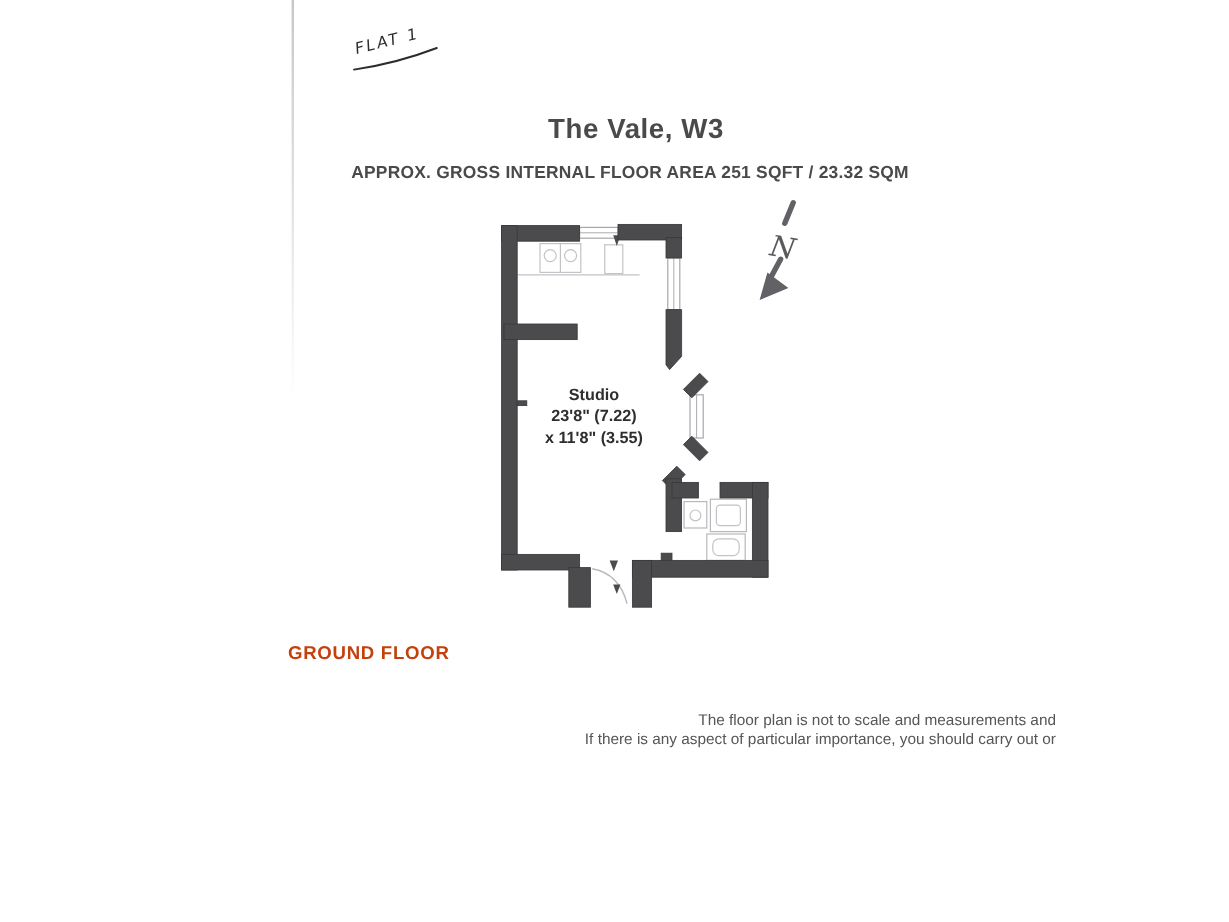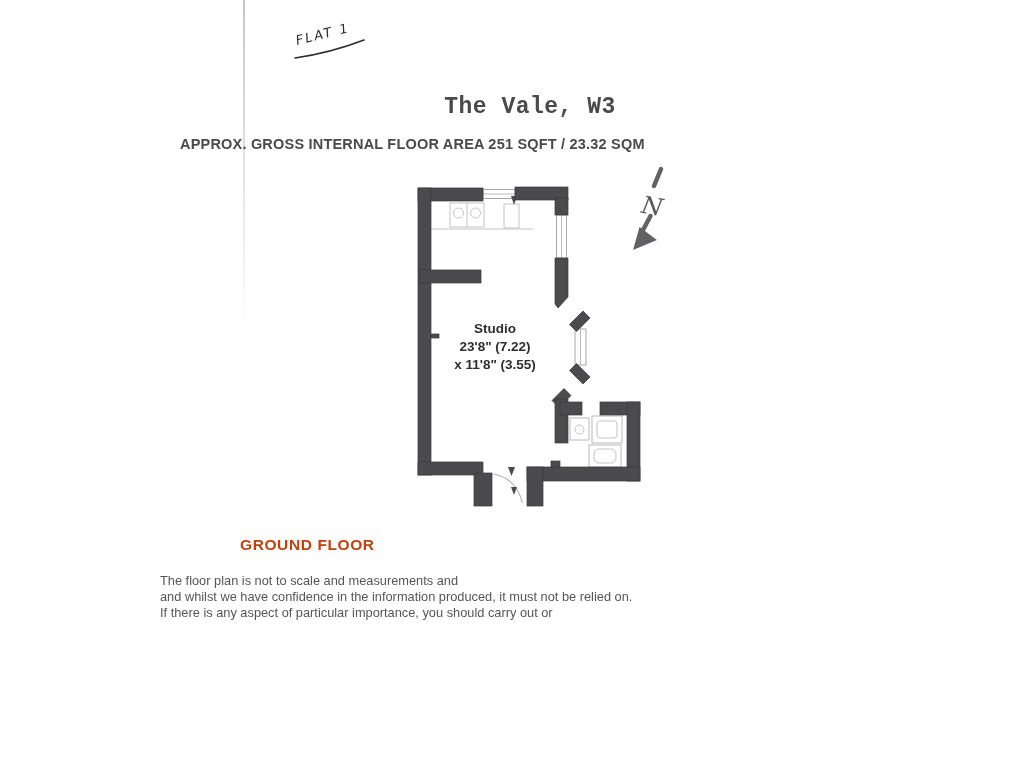--- a/index.html
+++ b/index.html
@@ -7,32 +7,32 @@
     width:1024px;height:768px;position:relative;overflow:hidden;
     background:#ffffff;
     font-family:"Liberation Sans", sans-serif;
   }
   .page-edge{
     position:absolute;left:243px;top:0;width:2px;height:335px;
     background:linear-gradient(to bottom, rgba(188,188,195,.85), rgba(188,188,195,0));
   }
   .title{
     position:absolute;left:240px;top:94px;width:580px;text-align:center;
-    font-size:23px;font-weight:bold;color:var(--heading-color,#4a4a4c);letter-spacing:.5px;font-family:Liberation Mono, monospace;
+    font-size:23px;font-weight:bold;color:var(--heading-color,#4a4a4c);letter-spacing:.5px;
   }
   .subtitle{
-    position:absolute;left:180px;top:136px;width:690px;text-align:left;
+    position:absolute;left:180px;top:136px;width:690px;text-align:center;
     font-size:14.5px;font-weight:bold;color:var(--heading-color,#4a4a4c);letter-spacing:.2px;
   }
   .ground-floor{
     position:absolute;left:240px;top:536px;width:570px;
     font-size:15.5px;font-weight:bold;color:#c2410c;letter-spacing:.6px;
   }
   .disclaimer{
-    position:absolute;left:160px;top:573px;width:720px;text-align:left;
+    position:absolute;left:160px;top:592px;width:720px;text-align:right;
     font-size:12.8px;line-height:15.8px;color:var(--body-text-color,#565659);
   }
   .plan-svg{position:absolute;left:400px;top:160px;width:290px;height:360px;}
   .note-svg{position:absolute;left:283px;top:12px;width:100px;height:55px;}
   .wall{fill:var(--wall-color,#4b4b4e);stroke:#39393b;stroke-width:.7;}
   .win{fill:#ffffff;stroke:#a8a8ac;stroke-width:1;}
   .winline{stroke:#a8a8ac;stroke-width:.8;}
   .fixture{fill:#ffffff;stroke:#b8b8bc;stroke-width:1;}
   .faint{fill:none;stroke:#c3c3c7;stroke-width:1;}
   .arc{fill:none;stroke:#b9b9bd;stroke-width:1.2;}
@@ -126,15 +126,14 @@
     <text class="n-text" x="642" y="214" transform="rotate(10 650 205)">N</text>
     <line class="north-line" x1="650.5" y1="216" x2="643" y2="230"></line>
     <polygon class="north" points="633,250 639.5,227 657,240"></polygon>
   </g>
 </svg>
 
 <div class="ground-floor">GROUND FLOOR</div>
 
 <div class="disclaimer">
   <div>The floor plan is not to scale and measurements and</div>
-  <div>and whilst we have confidence in the information produced, it must not be relied on.</div>
   <div>If there is any aspect of particular importance, you should carry out or</div>
 </div>
 
 </body></html>

